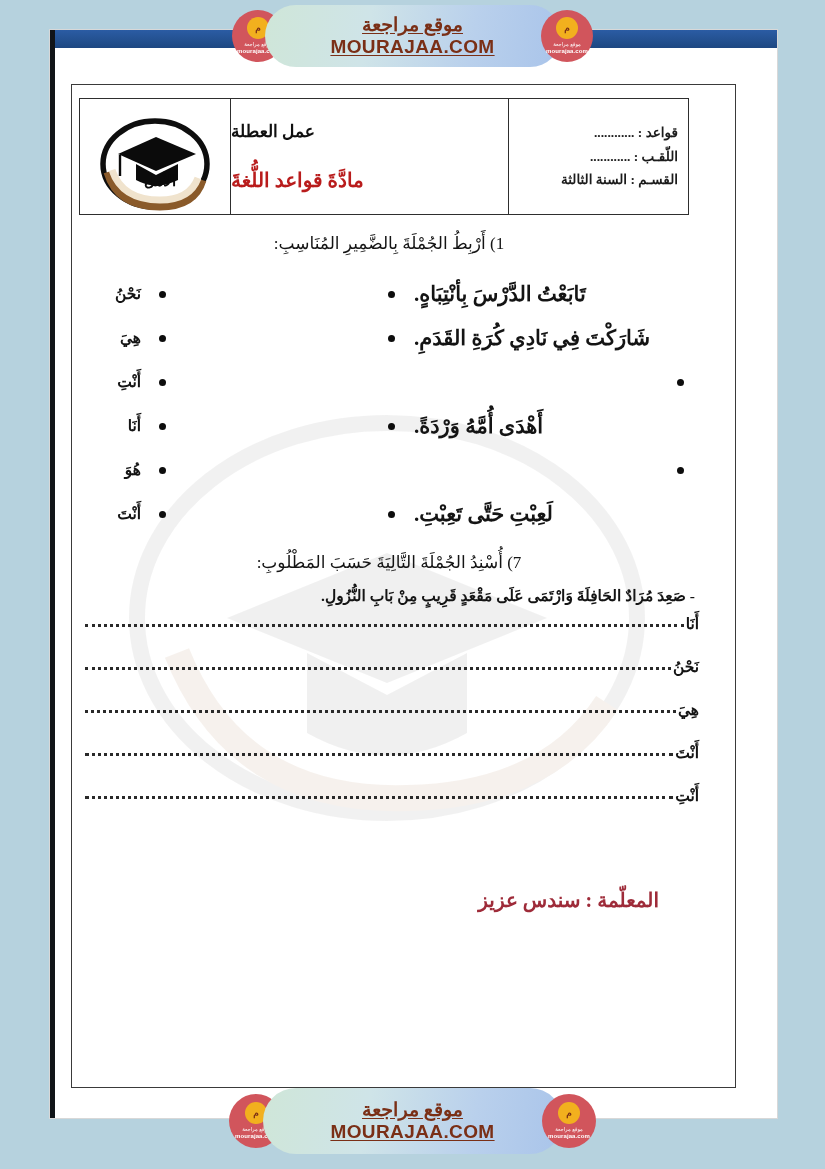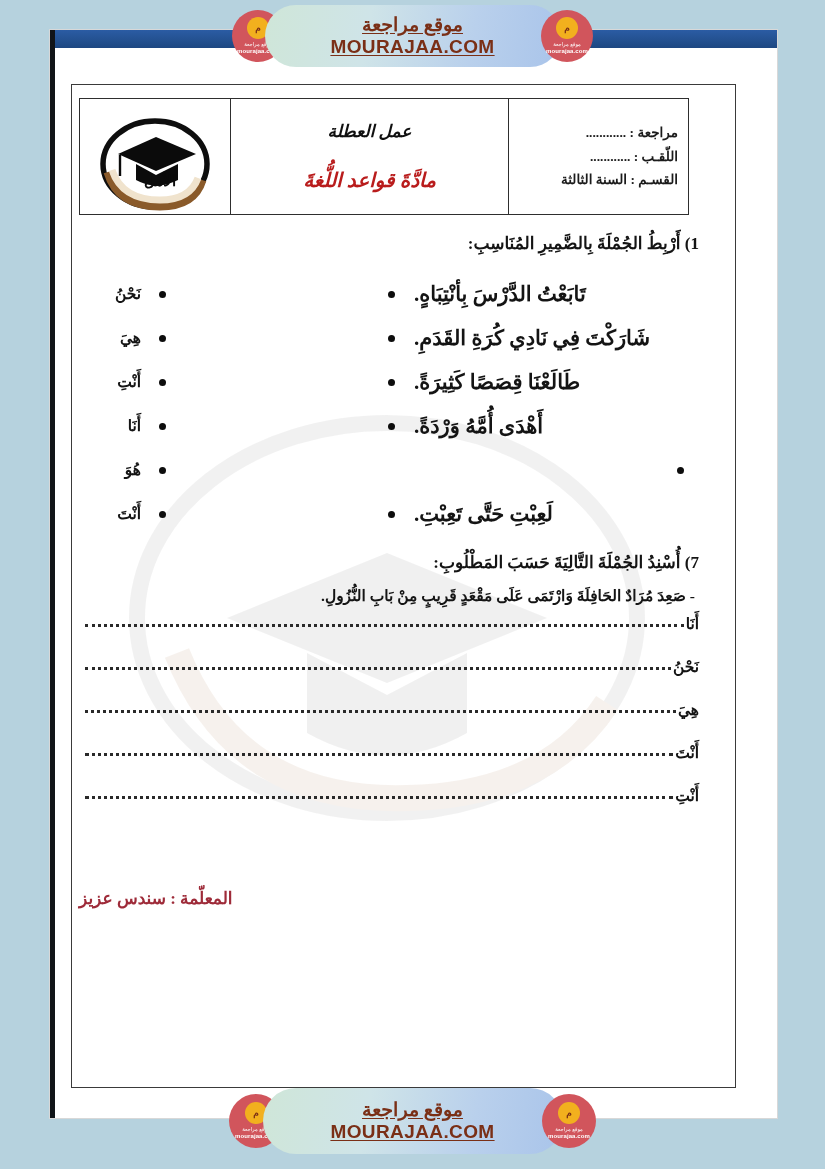--- a/index.html
+++ b/index.html
@@ -108,24 +108,23 @@
     line-height: 1.75;
     white-space: nowrap;
     font-weight: 600;
     letter-spacing: 0.2px;
     width: 100%;
     text-align: right;
   }
   .hdr-title {
     flex: 1;
     border-left: 1.5px solid #2e2e2e;
-    align-items: center;
+    align-items: flex-end;
     text-align: center;
     gap: 26px;
-    font-style: italic;
   }
   .hdr-title .t1 {
     font-size: 17px;
     font-weight: 700;
     color: #101010;
   }
   .hdr-title .t2 {
     font-size: 20px;
     font-weight: 700;
     color: #b91c1c;
@@ -140,23 +139,23 @@
   .content {
     position: absolute;
     left: 24px;
     top: 185px;
     width: 620px;
     z-index: 3;
   }
 
   .ex-title {
     font-size: 17px;
-    font-weight: 700;
+    font-weight: 400;
     color: #141414;
-    text-align: right;
+    text-align: center;
     margin: 0 0 6px 0;
     direction: rtl;
     letter-spacing: 0.1px;
   }
 
   
   .match {
     margin-top: 18px;
     direction: rtl;
   }
@@ -232,22 +231,22 @@
     content: "";
     position: absolute;
     left: 0;
     right: 0;
     bottom: 2px;
     border-bottom: 3.2px dotted #2a2a2a;
   }
 
   .signature {
     margin-top: 60px;
-    text-align: left;
-    font-size: 17px;
+    text-align: right;
+    font-size: 20px;
     font-weight: 700;
     color: #9e2b39;
     direction: rtl;
     padding-right: 40px;
   }
 
   
   .banner {
     position: absolute;
     left: 0;
@@ -356,21 +355,21 @@
       <ellipse cx="280" cy="215" rx="250" ry="195" fill="none" stroke="#6b6b6b" stroke-width="16"></ellipse>
       <path d="M120 215 L280 150 L440 215 L280 280 Z" fill="#5d5d5d"></path>
       <path d="M200 250 L200 330 Q280 375 360 330 L360 250 L280 292 Z" fill="#5d5d5d"></path>
       <path d="M70 250 Q130 400 300 395 Q440 392 500 300" fill="none" stroke="#a06a3a" stroke-width="26"></path>
     </svg>
 
     <div class="doc"></div>
 
     <div class="hdr">
       <div class="hdr-cell hdr-id">
-        <div class="row">مراجعة : ............</div>
+        <div class="row">قواعد : ............</div>
         <div class="row">اللّقـب : ............</div>
         <div class="row">القسـم : السنة الثالثة</div>
       </div>
 
       <div class="hdr-cell hdr-title">
         <div class="t1">عمل العطلة</div>
         <div class="t2">مادَّةَ قواعد اللُّغةَ</div>
       </div>
 
       <div class="hdr-cell hdr-logo">
@@ -407,21 +406,20 @@
           <div class="m-dot">
               <span class="dot"></span>
             </div>
           <div class="m-gap"></div>
           <div class="m-dot">
               <span class="dot"></span>
             </div>
           <div class="m-pronoun">هِيَ</div>
         </div>
         <div class="match-row">
-          <div class="m-sentence">طَالَعْنَا قِصَصًا كَثِيرَةً.</div>
           <div class="m-dot">
               <span class="dot"></span>
             </div>
           <div class="m-gap"></div>
           <div class="m-dot">
               <span class="dot"></span>
             </div>
           <div class="m-pronoun">أَنْتِ</div>
         </div>
         <div class="match-row">

